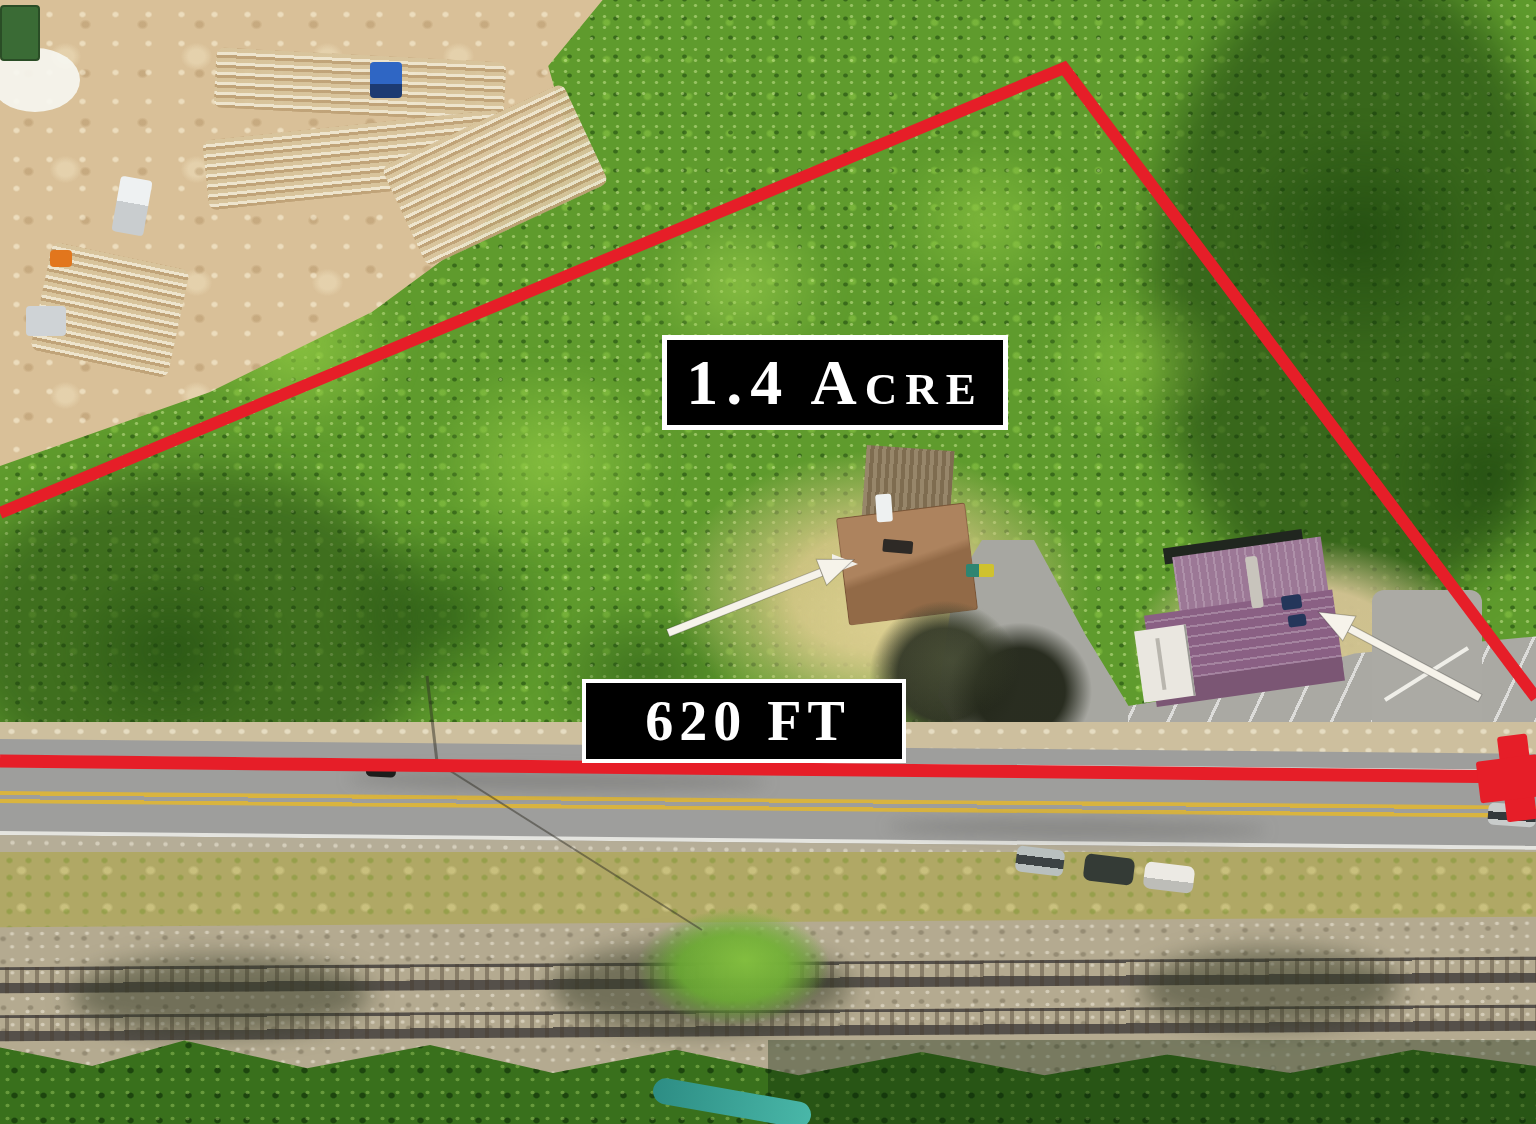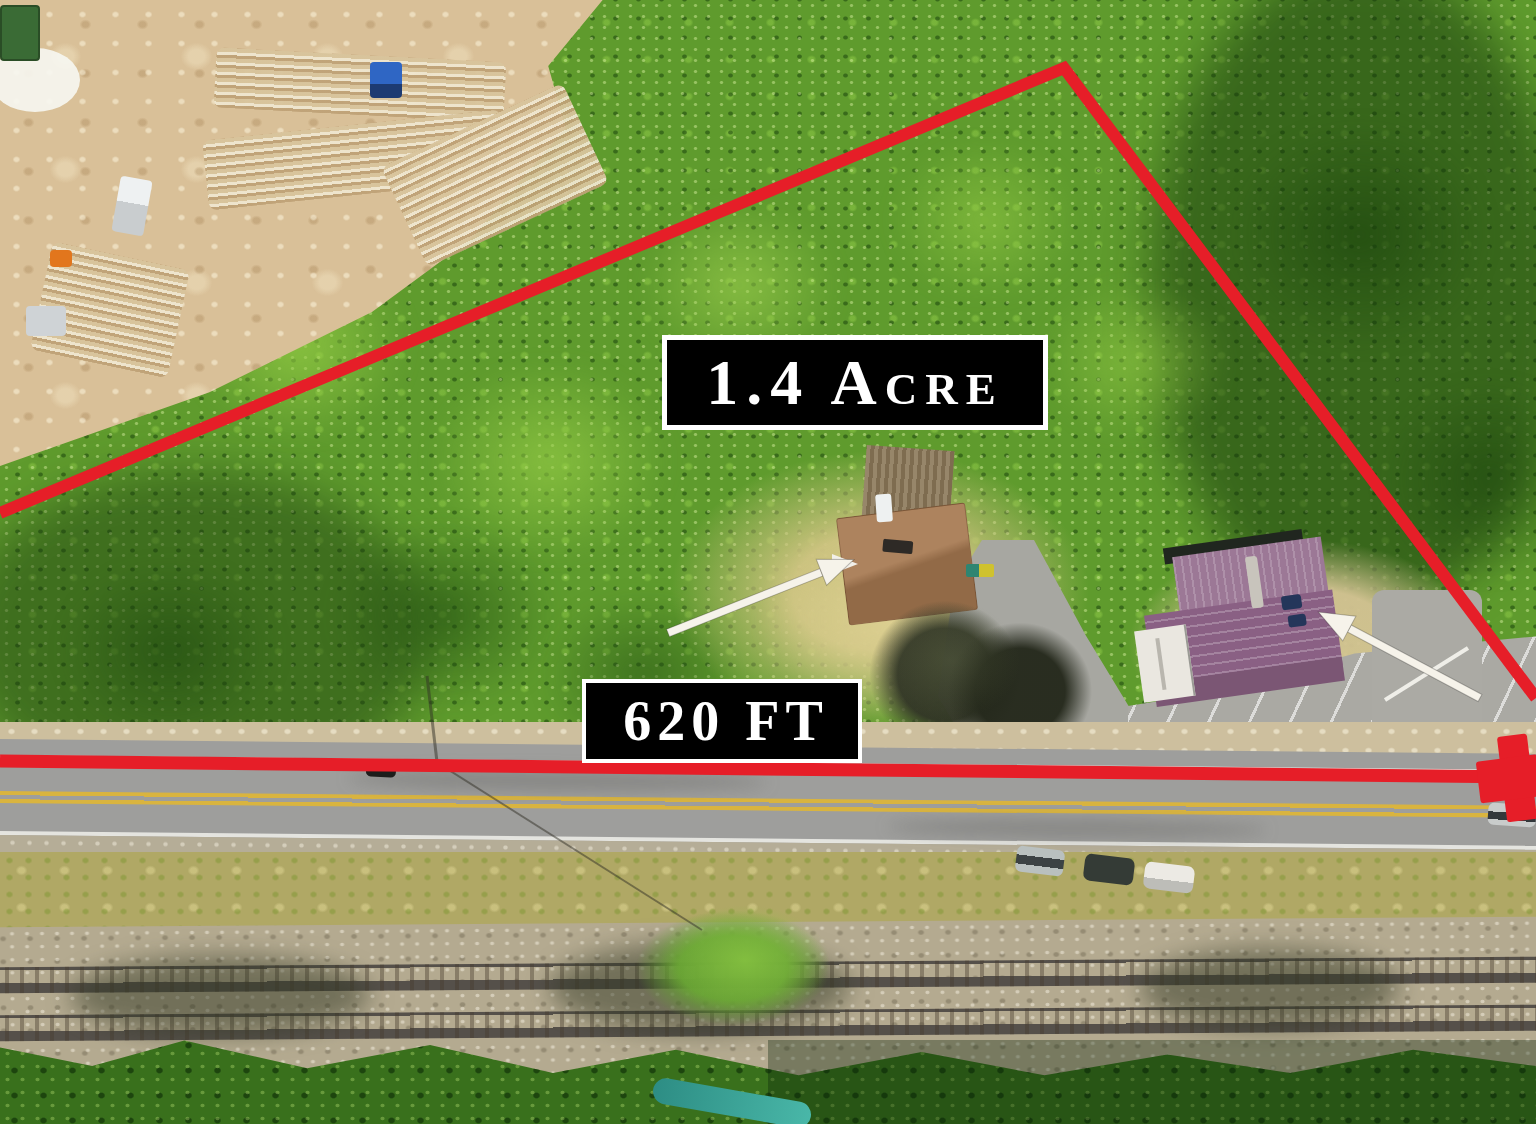--- a/index.html
+++ b/index.html
@@ -174,25 +174,25 @@
 
   
   .overlay{left:0;top:0;width:1536px;height:1124px;}
   .red-line{stroke:var(--boundary-red,#e61e28);fill:none;}
   .red-fill{fill:var(--boundary-red,#e61e28);}
   .arrow{fill:var(--arrow-fill,#f6f3ea);stroke:rgba(0,0,0,.25);stroke-width:1;}
   .wire{stroke:rgba(50,48,38,.5);}
   .paintline{stroke:rgba(250,250,245,.85);}
 
   
-  .acre-box{left:662px;top:335px;width:386px;height:95px;background:var(--label-background,#000);
+  .acre-box{left:662px;top:335px;width:346px;height:95px;background:var(--label-background,#000);
     border:5px solid var(--label-border,#fff);display:flex;align-items:center;justify-content:center;}
   .acre-text{position:static;font-family:"Liberation Serif",serif;font-weight:700;font-variant:small-caps;
     font-size:64px;letter-spacing:8px;color:var(--label-text,#fff);line-height:1;}
-  .ft-box{left:582px;top:679px;width:280px;height:84px;background:var(--label-background,#000);
+  .ft-box{left:582px;top:679px;width:324px;height:84px;background:var(--label-background,#000);
     border:4px solid var(--label-border,#fff);display:flex;align-items:center;justify-content:center;padding-left:8px;}
   .ft-text{position:static;font-family:"Liberation Serif",serif;font-weight:700;font-variant:small-caps;
     font-size:56px;letter-spacing:6px;color:var(--label-text,#fff);line-height:1;}
   .frontage-caption{left:510px;top:763px;width:420px;text-align:center;
     font-weight:700;font-size:44px;letter-spacing:1px;color:var(--caption-text,#0d0d0d);line-height:1.1;
     text-shadow:
       -3px 0 0 var(--caption-outline,#fff), 3px 0 0 var(--caption-outline,#fff),
       0 -3px 0 var(--caption-outline,#fff), 0 3px 0 var(--caption-outline,#fff),
       -2px -2px 0 var(--caption-outline,#fff), 2px -2px 0 var(--caption-outline,#fff),
       -2px 2px 0 var(--caption-outline,#fff), 2px 2px 0 var(--caption-outline,#fff);}

